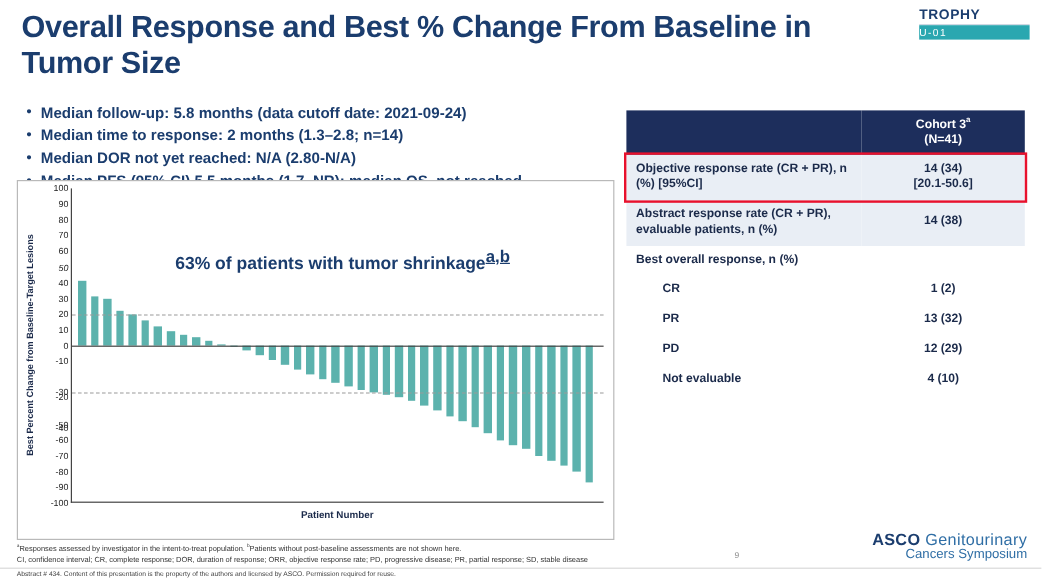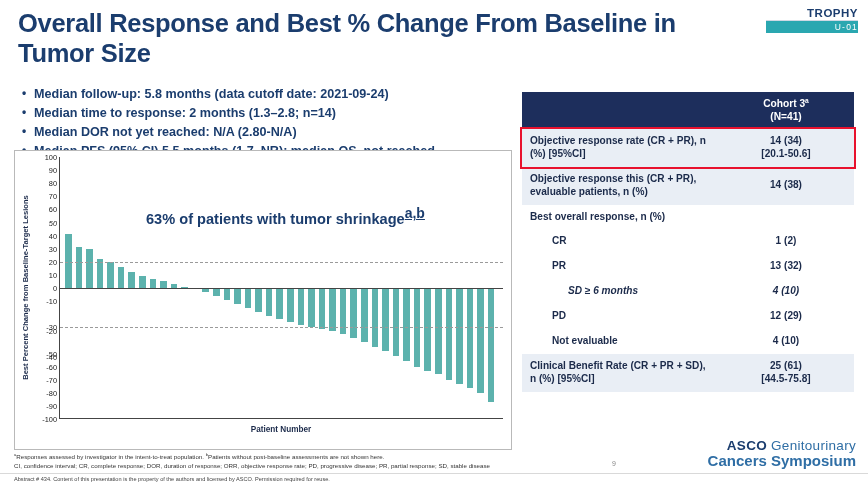--- a/index.html
+++ b/index.html
@@ -20,21 +20,21 @@
     font-weight: bold;
     line-height: 1.18;
     color: #1b3d6e;
     letter-spacing: -0.3px;
   }
   
   #logo {
     position: absolute;
     right: 10px; top: 6px;
     width: 92px;
-    text-align: right;
+    text-align: left;
   }
   #logo .logo-top {
     background: #ffffff;
     color: #1b3d6e;
     font-size: 11.5px;
     font-weight: bold;
     letter-spacing: 0.5px;
     border-bottom: 1px solid #cfd8e3;
     padding: 1px 0 1px 0;
     display: block;
@@ -211,21 +211,21 @@
   }
   
   #asco {
     position: absolute;
     right: 12px; bottom: 18px;
     text-align: right;
     line-height: 1.05;
   }
   #asco .l1 { font-size: 13.5px; font-weight: bold; color:#1b3d6e; letter-spacing:0.3px; }
   #asco .l1 .thin { font-weight: normal; color:#2f6ea5; }
-  #asco .l2 { font-size: 15px; color:#2f6ea5;font-weight:bold; }
+  #asco .l2 { font-size: 11px; color:#2f6ea5; }
   #pagenum {
     position: absolute;
     left: 612px; bottom: 20px;
     font-size: 7px; color:#888;
   }
   sup { font-size: 0.65em; vertical-align: super; }
 </style>
 </head>
 <body>
 
@@ -347,21 +347,21 @@
     </thead>
     <tbody id="table-body">
         <tr class="shade">
           <td class="rowlabel">Objective response rate (CR + PR), n (%) [95%CI]</td>
           <td class="rowval">
             <div>14 (34)</div>
             <div>[20.1-50.6]</div>
           </td>
         </tr>
         <tr class="shade">
-          <td class="rowlabel">Objective response this (CR + PR), evaluable patients, n (%)</td>
+          <td class="rowlabel">Abstract response rate (CR + PR), evaluable patients, n (%)</td>
           <td class="rowval">
             <div>14 (38)</div>
           </td>
         </tr>
         <tr class="plain">
           <td class="rowlabel">Best overall response, n (%)</td>
           <td class="rowval">
             <div></div>
           </td>
         </tr>
@@ -371,42 +371,29 @@
             <div>1 (2)</div>
           </td>
         </tr>
         <tr class="plain">
           <td class="rowlabel indent1">PR</td>
           <td class="rowval">
             <div>13 (32)</div>
           </td>
         </tr>
         <tr class="plain">
-          <td class="rowlabel indent2">SD ≥ 6 months</td>
-          <td class="rowval val-italic">
-            <div>4 (10)</div>
-          </td>
-        </tr>
-        <tr class="plain">
           <td class="rowlabel indent1">PD</td>
           <td class="rowval">
             <div>12 (29)</div>
           </td>
         </tr>
         <tr class="plain">
           <td class="rowlabel indent1">Not evaluable</td>
           <td class="rowval">
             <div>4 (10)</div>
-          </td>
-        </tr>
-        <tr class="shade">
-          <td class="rowlabel">Clinical Benefit Rate (CR + PR + SD), n (%) [95%CI]</td>
-          <td class="rowval">
-            <div>25 (61)</div>
-            <div>[44.5-75.8]</div>
           </td>
         </tr>
       </tbody>
   </table>
 </div>
 
 <div id="footnotes">
   <div>
     <sup>a</sup><span>Responses assessed by investigator in the intent-to-treat population.</span>
     <sup>b</sup><span>Patients without post-baseline assessments are not shown here.</span>

